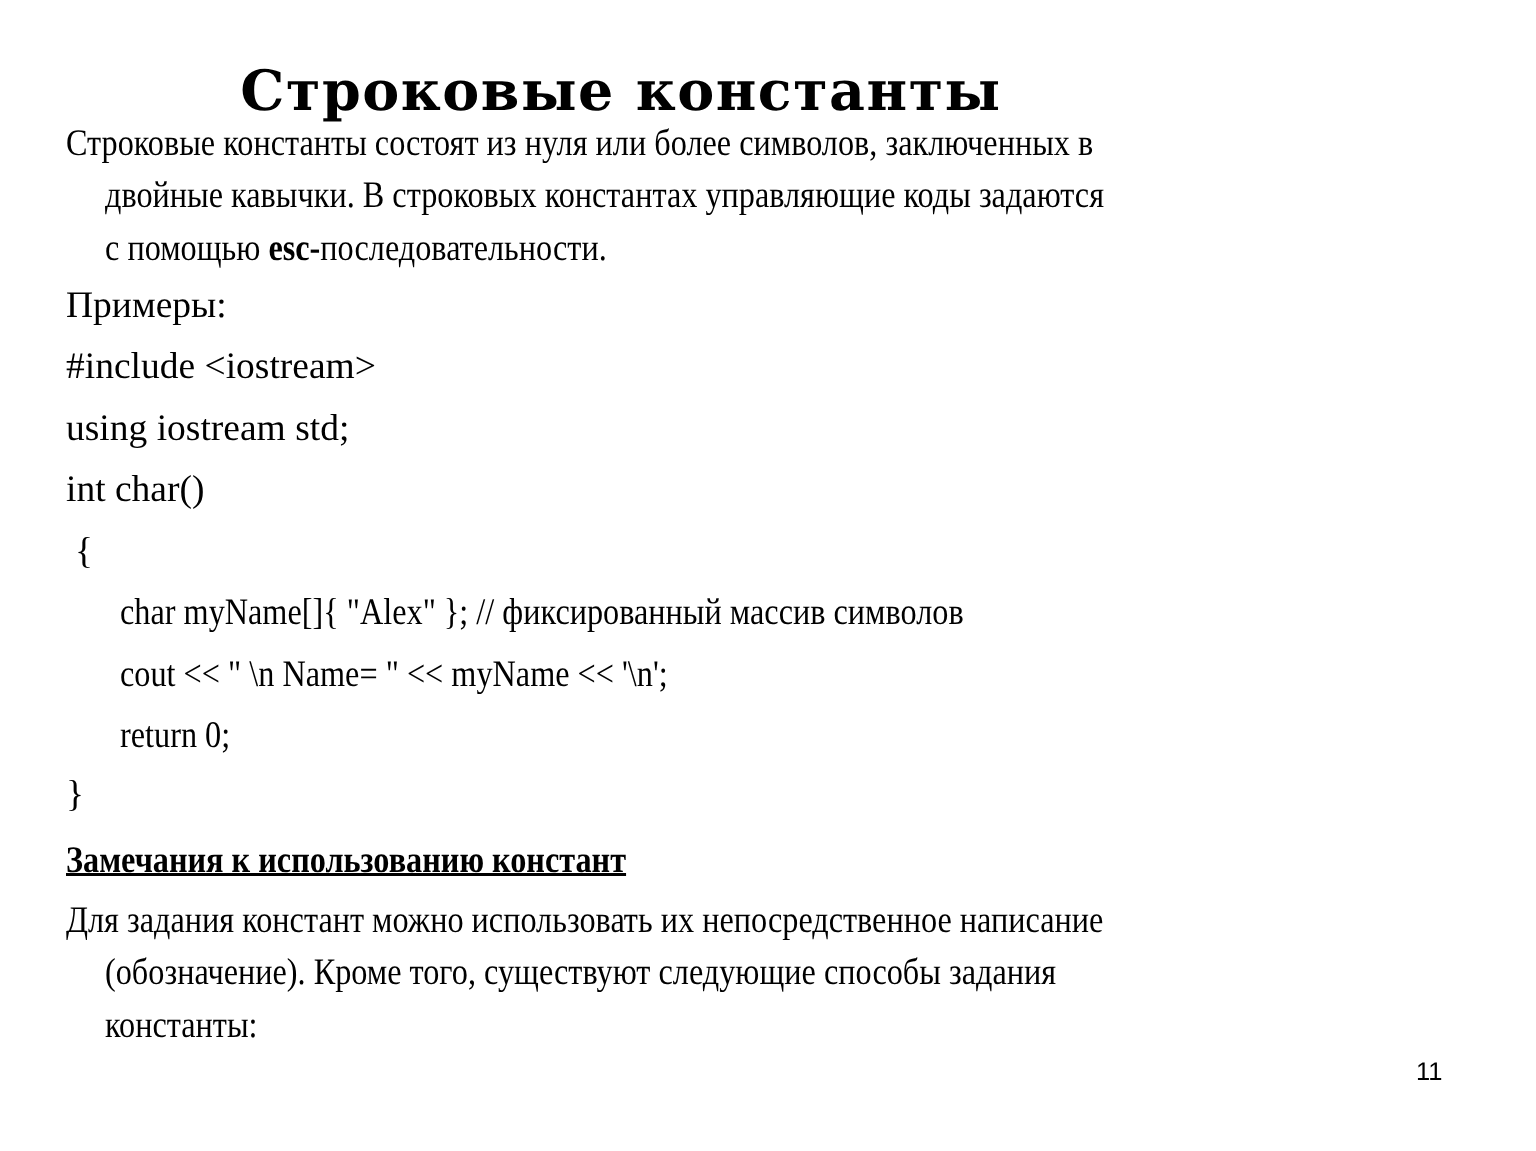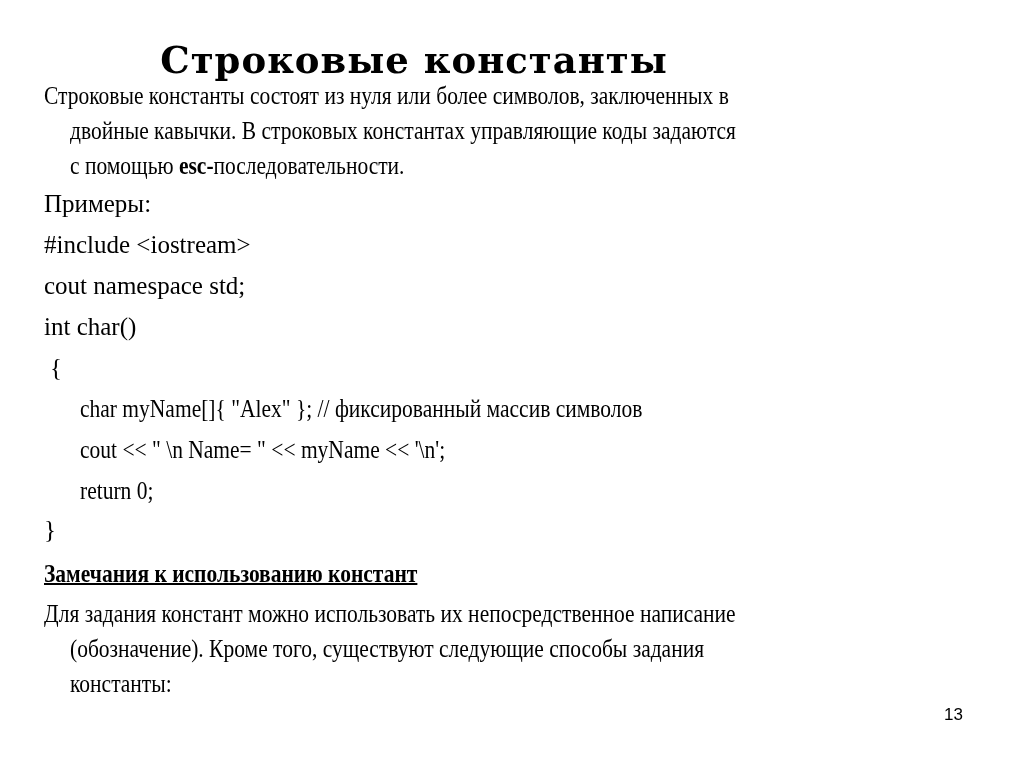--- a/index.html
+++ b/index.html
@@ -63,27 +63,27 @@
 
 <h1 class="slide-title">Строковые константы</h1>
 
 <div class="line narrow" style="top:78px;">Строковые константы состоят из нуля или более символов, заключенных в</div>
 <div class="line narrow" style="top:113px; left:70px;">двойные кавычки. В строковых константах управляющие коды задаются</div>
 <div class="line narrow" style="top:148px; left:70px;"><span>с помощью </span><b>esc-</b><span>последовательности.</span></div>
 
 <div class="line" style="top:186px;">Примеры:</div>
 
 <div class="line" style="top:227px;font-family:Liberation Serif, serif;">#include &lt;iostream&gt;</div>
-<div class="line" style="top:268px;">cout namespace std;</div>
+<div class="line" style="top:268px;">using iostream std;</div>
 <div class="line" style="top:309px;">int char()</div>
 <div class="line brace-open" style="top:350px;">{</div>
 <div class="line code-inner narrow" style="top:391px;">char myName[]{ "Alex" }; // фиксированный массив символов</div>
 <div class="line code-inner narrow" style="top:432px;">cout &lt;&lt; " \n Name= " &lt;&lt; myName &lt;&lt; '\n';</div>
 <div class="line code-inner narrow" style="top:473px;">return 0;</div>
 <div class="line" style="top:512px;">}</div>
 
 <div class="line narrow underline-heading" style="top:556px;">Замечания к использованию констант</div>
 
 <div class="line narrow" style="top:596px;">Для задания констант можно использовать их непосредственное написание</div>
 <div class="line narrow" style="top:631px; left:70px;">(обозначение). Кроме того, существуют следующие способы задания</div>
 <div class="line narrow" style="top:666px; left:70px;">константы:</div>
 
-<div class="page-number">13</div>
+<div class="page-number">11</div>
 
 </body></html>

